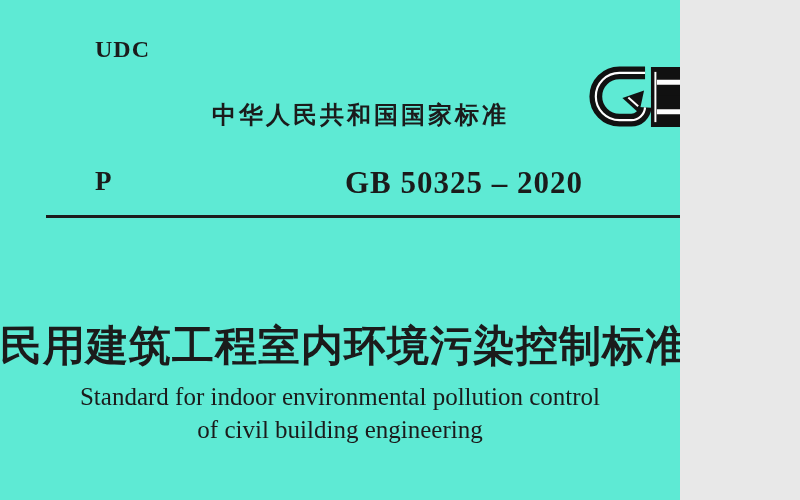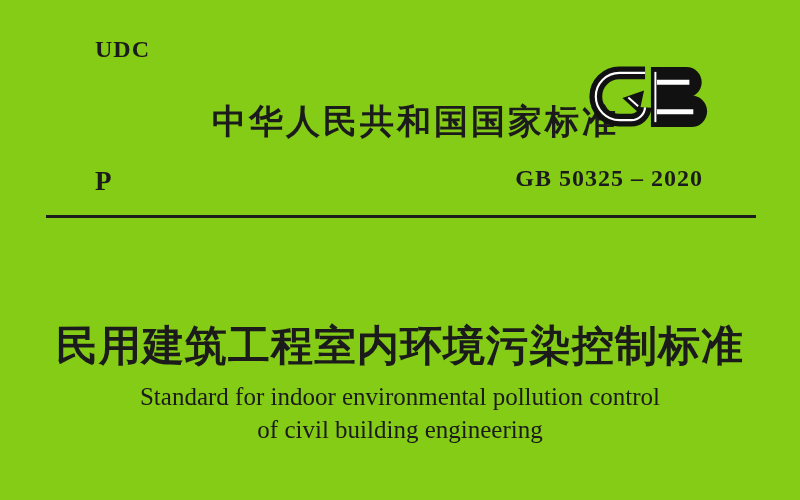--- a/index.html
+++ b/index.html
@@ -2,43 +2,43 @@
 <html><head>
 <meta charset="utf-8">
 <style>
   html, body {
     margin: 0;
     padding: 0;
     background: #e8e8e8;
   }
   .page {
     position: relative;
-    width: 800px;
+    width: 680px;
     height: 500px;
-    background: #84cc16;
+    background: #5eead4;
     overflow: hidden;
     font-family: "Liberation Serif", serif;
     color: #1b1b1b;
   }
   .udc {
     position: absolute;
     left: 95px;
     top: 36px;
     font-family: "Liberation Serif", serif;
     font-weight: bold;
     font-size: 24px;
     letter-spacing: 1px;
   }
   .std-name-cn {
     position: absolute;
     left: 212px;
     top: 99px;
     font-family: Liberation Mono, monospace;
     font-weight: bold;
-    font-size: 34px;
+    font-size: 24px;
     letter-spacing: 3px;
     white-space: nowrap;
   }
   .gb-logo {
     position: absolute;
     left: 587px;
     top: 64px;
     width: 123px;
     height: 65px;
   }
@@ -47,21 +47,21 @@
     left: 95px;
     top: 166px;
     font-weight: bold;
     font-size: 27px;
   }
   .std-number {
     position: absolute;
     right: 97px;
     top: 165px;
     font-weight: bold;
-    font-size: 24px;
+    font-size: 31px;
     letter-spacing: 1px;
     white-space: nowrap;
   }
   .rule {
     position: absolute;
     left: 46px;
     top: 215px;
     width: 710px;
     height: 3px;
     background: #1c1c1c;

